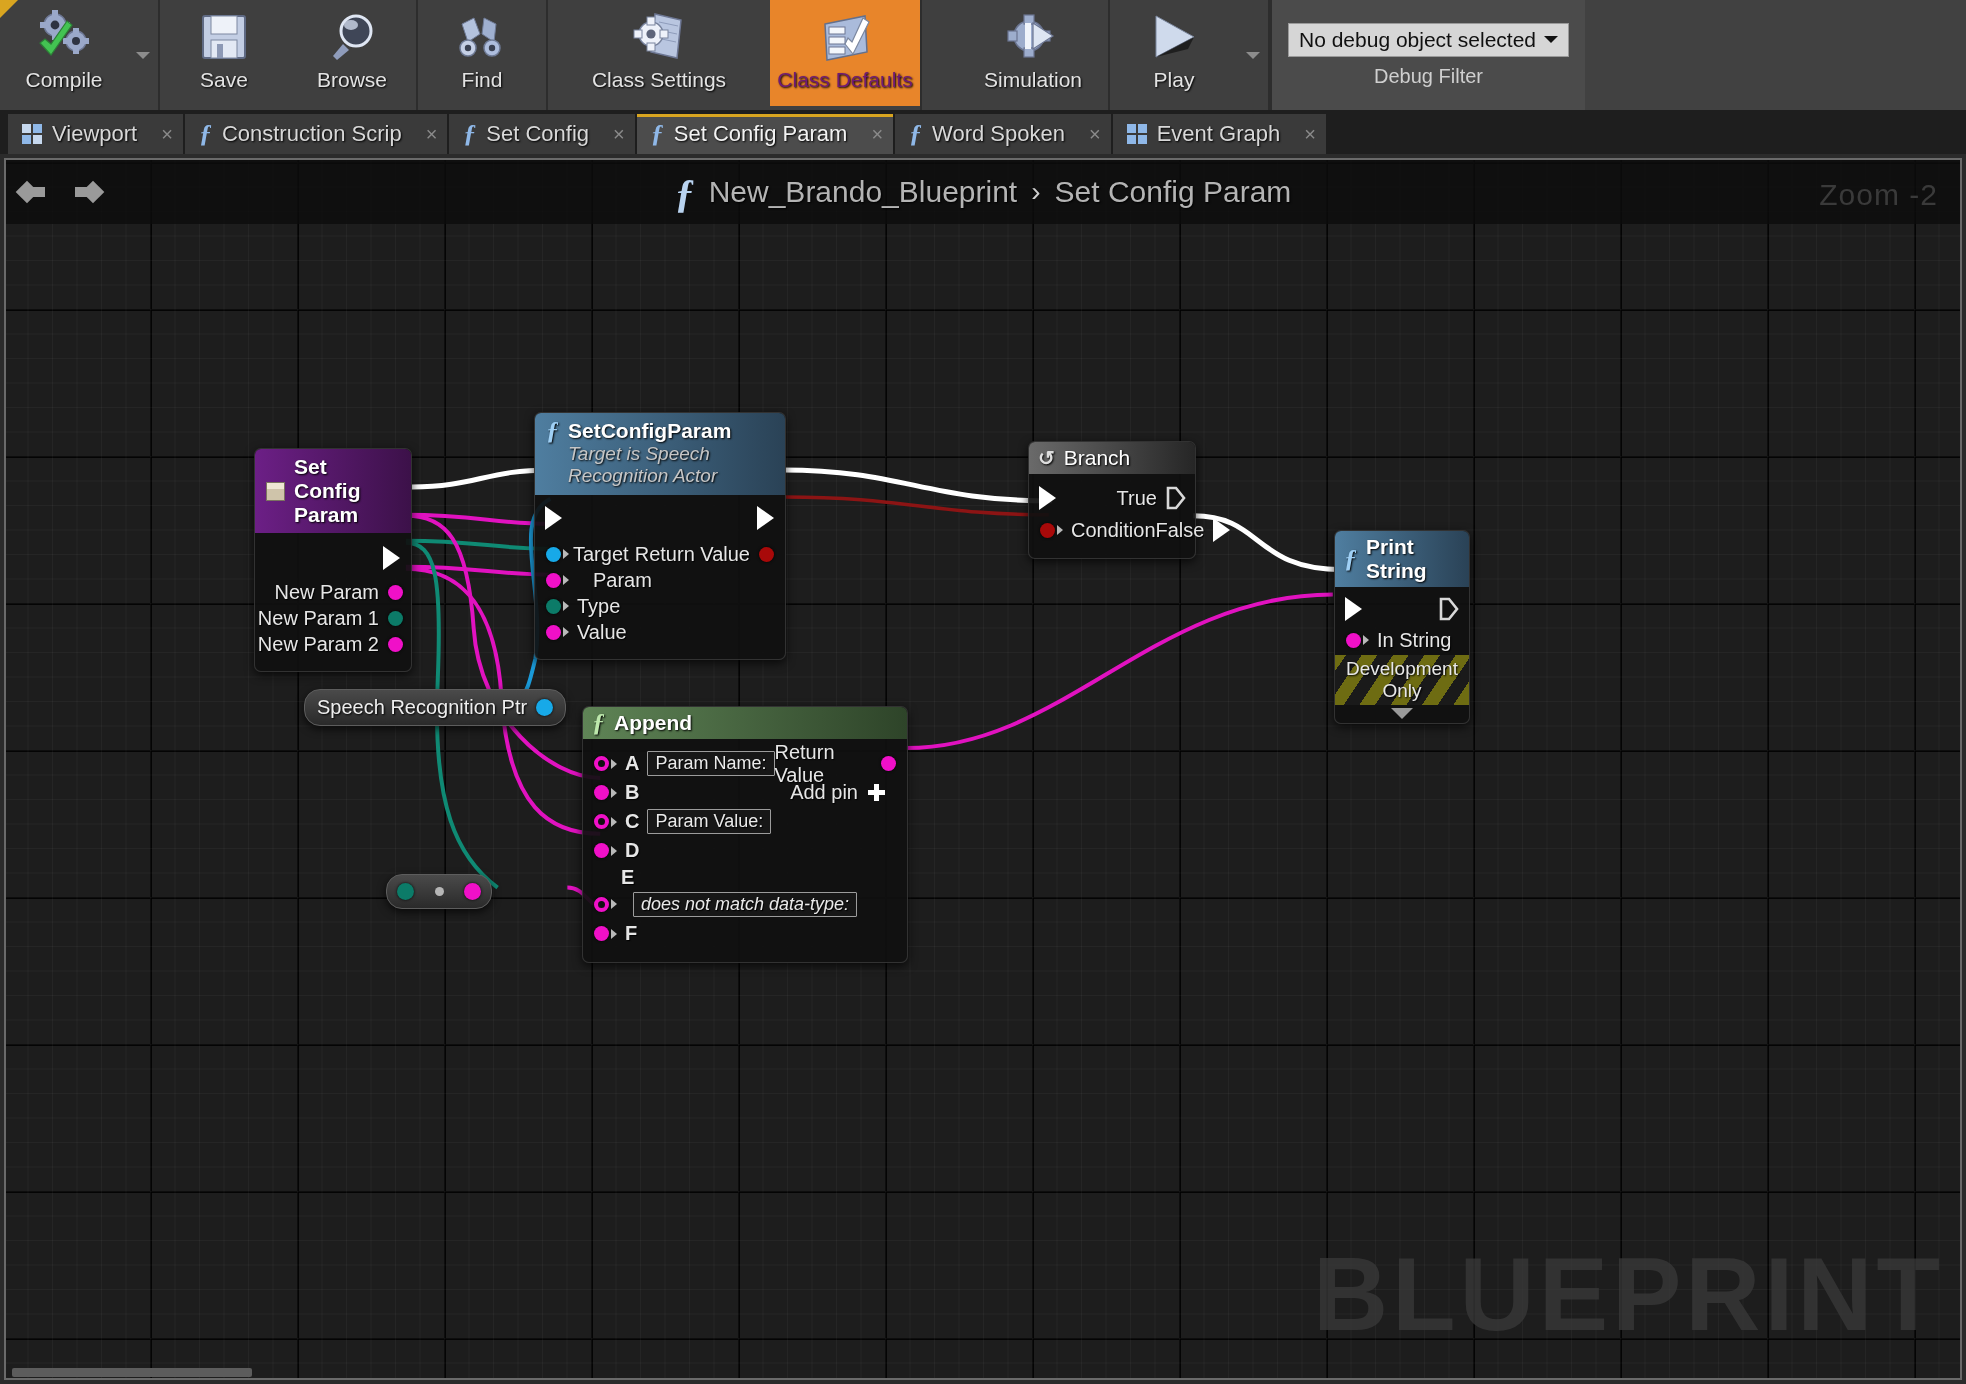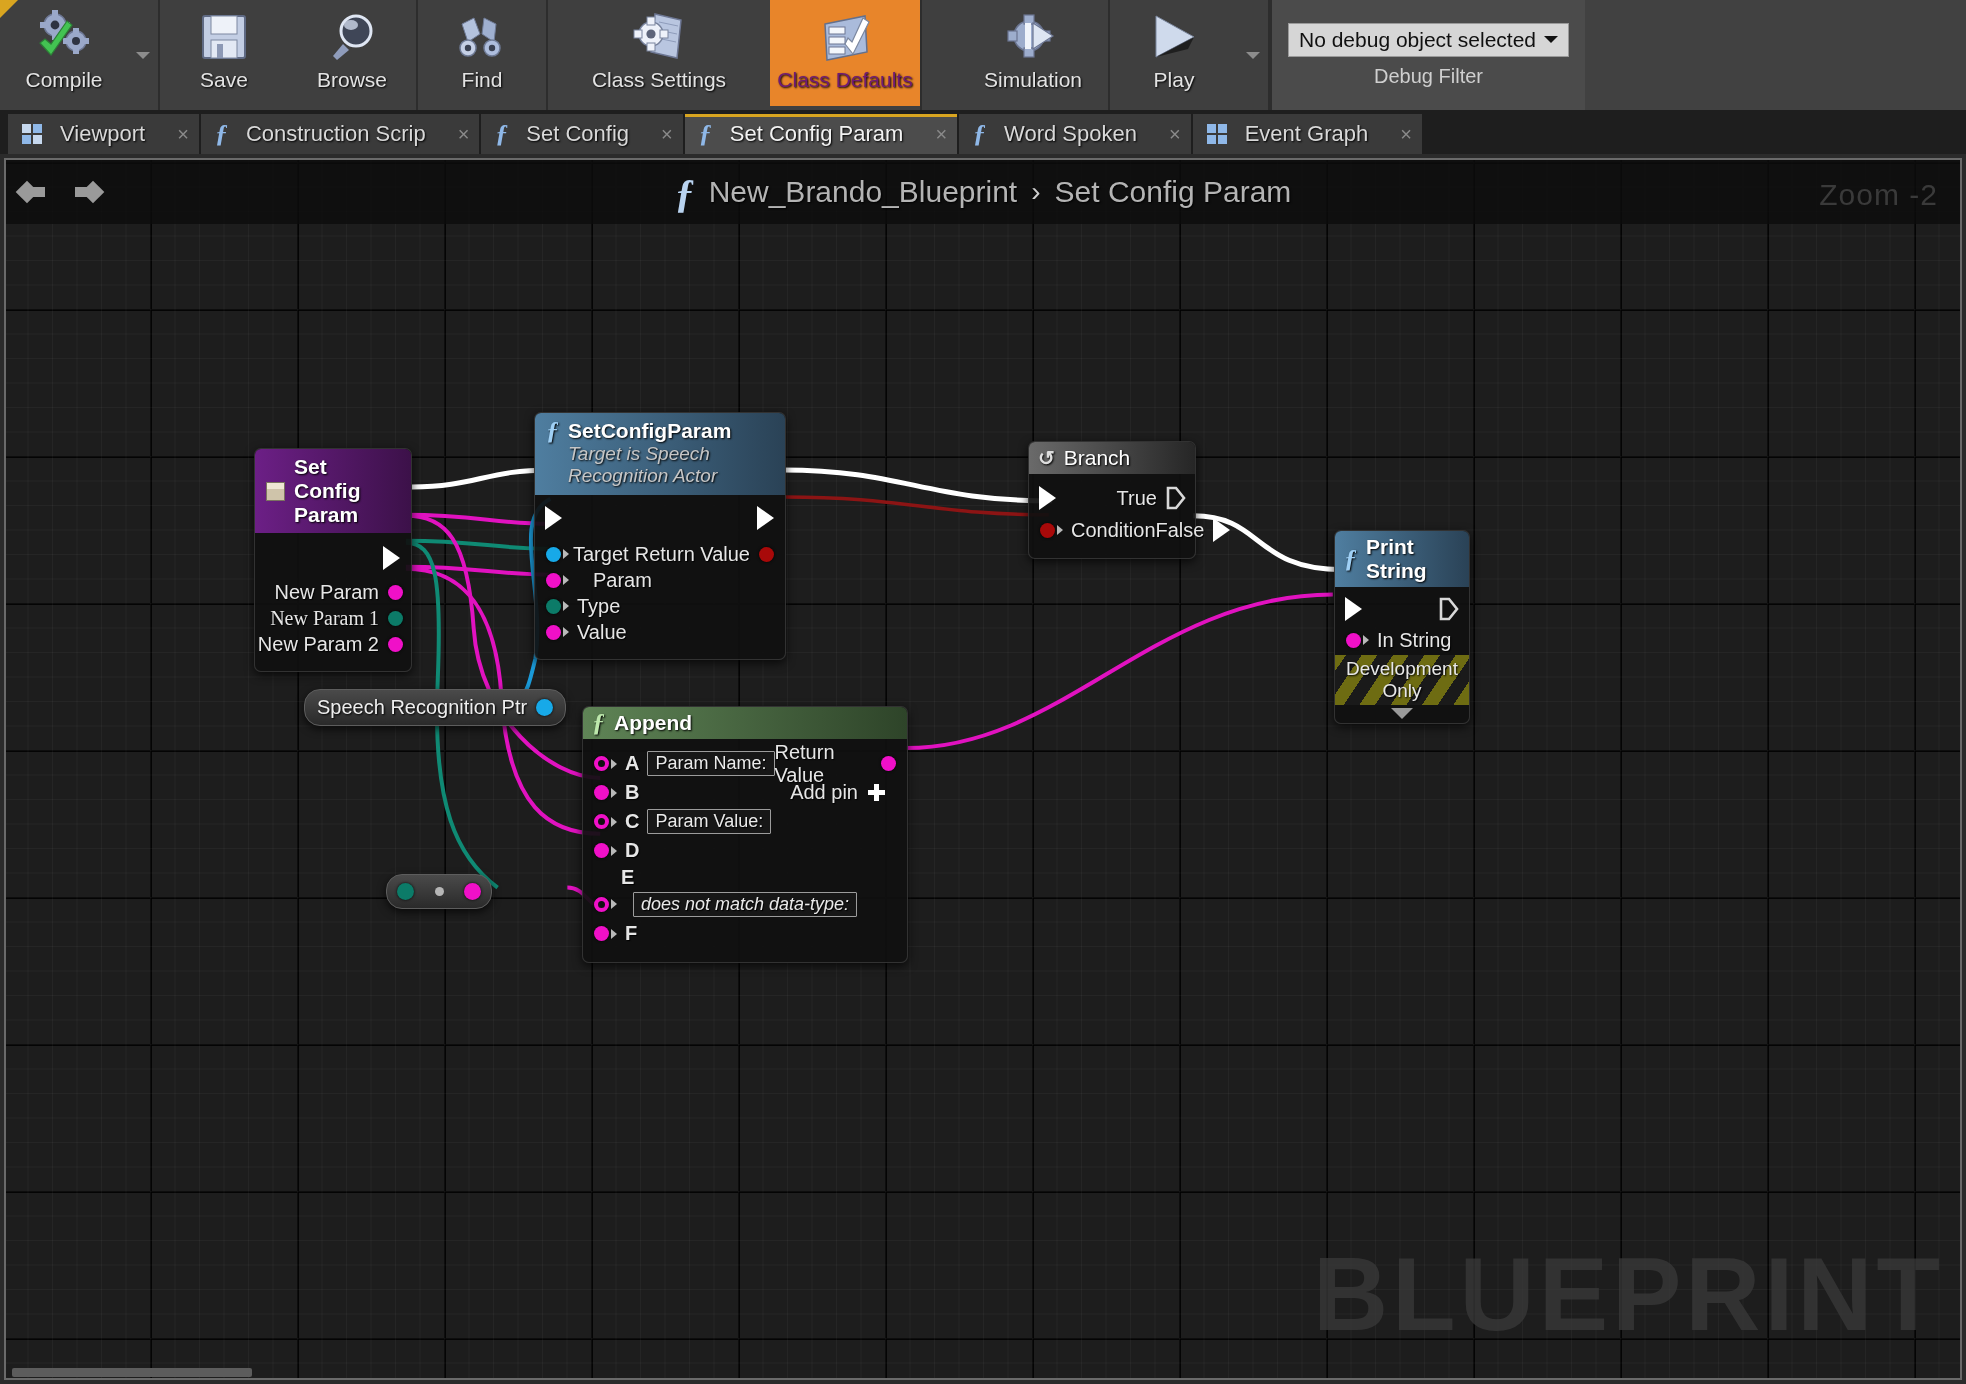--- a/index.html
+++ b/index.html
@@ -61,21 +61,21 @@
   #debug-lbl { font-size:20px; color:#cfcfcf; margin-top:8px; }
   #tb-rest { flex:1; background:#414141; }
 
   
   #tabbar {
     position:absolute; left:0; top:110px; width:1966px; height:44px;
     background:#1e1e1e; display:flex; align-items:flex-end; gap:2px;
     padding-left:8px;
   }
   .tab {
-    height:40px; display:flex; align-items:center; gap:18px;
+    height:40px; display:flex; align-items:center; gap:10px;
     padding:0 10px 0 14px; background:#3a3a3a; cursor:pointer;
     position:relative; min-width:120px;
   }
   .tab.active { background:#4c4c4c; }
   .tab.active::before {
     content:""; position:absolute; left:0; right:0; top:0; height:3px; background:#d9a520;
   }
   .tab-lbl { font-size:22px; color:#d8d8d8; text-shadow:1px 1px 2px #000; white-space:nowrap; }
   .tab.active .tab-lbl { color:#f2f2f2; }
   .tab-x { font-size:20px; color:#8a8a8a; margin-left:14px; cursor:pointer; }
@@ -465,21 +465,21 @@
       <span>Set Config Param</span>
     </div>
     <div class="nbody" style="padding:12px 0 14px;">
       <div class="row" style="justify-content:flex-end; padding-right:11px;">
         <span class="exec"></span>
       </div>
       <div class="row" style="justify-content:flex-end; padding-right:8px; margin-top:8px;">
         <span>New Param</span>
         <span class="pin p-magenta" style="margin-left:9px;"></span>
       </div>
-      <div class="row" style="justify-content:flex-end; padding-right:8px;font-family:Liberation Serif, serif;">
+      <div class="row" style="justify-content:flex-end; padding-right:8px;">
         <span>New Param 1</span>
         <span class="pin p-teal" style="margin-left:9px;"></span>
       </div>
       <div class="row" style="justify-content:flex-end; padding-right:8px;">
         <span>New Param 2</span>
         <span class="pin p-magenta" style="margin-left:9px;"></span>
       </div>
     </div>
   </div>
 

